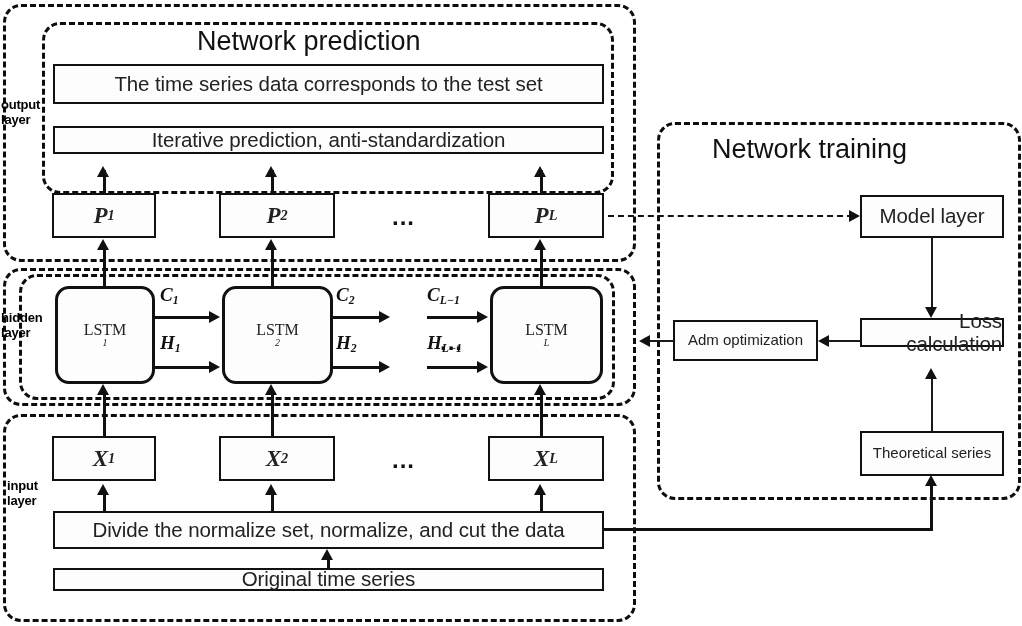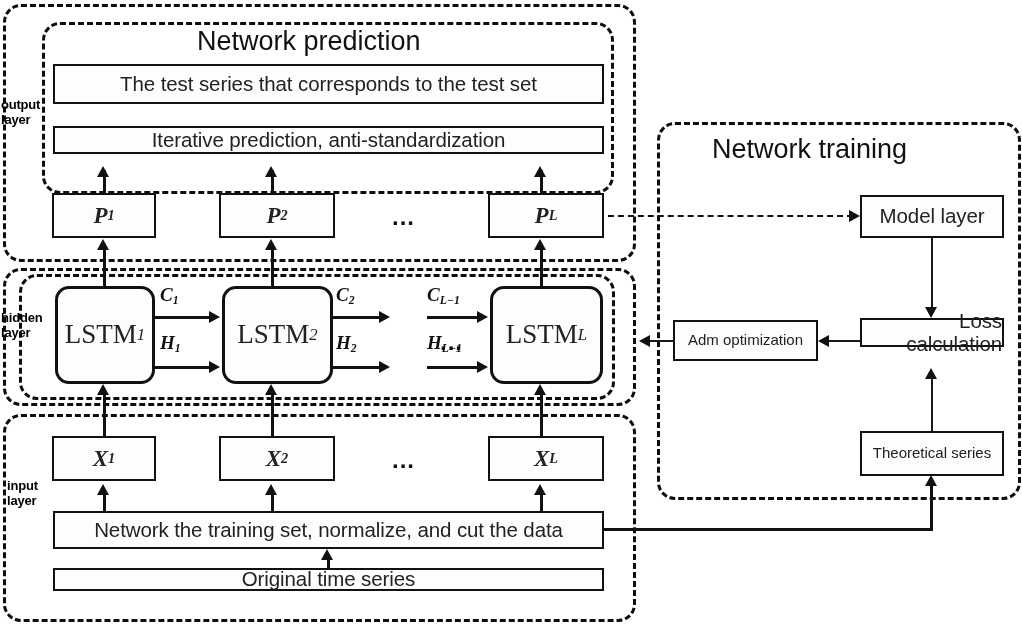--- a/index.html
+++ b/index.html
@@ -15,21 +15,21 @@
   
   .box{
     position:absolute;background:#fdfdfd;border:2.6px solid #111;
     display:flex;align-items:center;justify-content:center;
     text-align:center;color:#222;line-height:1.1;
   }
   .box.rounded{border-radius:14px;border-width:3px;}
 
   .lbl-wide{font-size:20.5px;letter-spacing:-.1px;}
   .lbl-small{font-size:15px;}
-  .lbl-lstm{font-family:"Liberation Serif", serif;font-size:27px;}
+  .lbl-lstm{font-family:"Liberation Serif", serif;font-size:16px;flex-direction:column;}
   .lbl-var{font-family:"Liberation Serif", serif;font-weight:bold;font-style:italic;font-size:23px;}
 
   sub{font-size:.62em;vertical-align:-.28em;font-style:italic;font-weight:bold;}
   .lbl-lstm sub{font-style:italic;font-weight:normal;}
 
   
   .sect-title{position:absolute;font-size:27px;color:#111;white-space:nowrap;}
 
   
   .side-label{
@@ -86,21 +86,21 @@
 
   <div class="side-label" style="left:7px;top:479px;">
     <div>input</div>
     <div>layer</div>
   </div>
 
   <div class="sect-title" style="left:197px;top:26px;">Network prediction</div>
 
   <div class="sect-title" style="left:712px;top:134px;">Network training</div>
 
-  <div class="box lbl-wide" style="left:53px;top:64px;width:551px;height:40px;">The test series that corresponds to the test set</div>
+  <div class="box lbl-wide" style="left:53px;top:64px;width:551px;height:40px;">The time series data corresponds to the test set</div>
 
   <div class="box lbl-wide" style="left:53px;top:126px;width:551px;height:28px;">Iterative prediction, anti-standardization</div>
 
   <div class="ln v" style="left:103px;top:170px;height:24px;"></div>
   <div class="arrow arr-up" style="left:97px;top:166px;"></div>
 
   <div class="ln v" style="left:271px;top:170px;height:24px;"></div>
   <div class="arrow arr-up" style="left:265px;top:166px;"></div>
 
   <div class="ln v" style="left:540px;top:170px;height:24px;"></div>
@@ -204,21 +204,21 @@
 
   <div class="ln v" style="left:103px;top:490px;height:22px;"></div>
   <div class="arrow arr-up" style="left:97px;top:484px;"></div>
 
   <div class="ln v" style="left:271px;top:490px;height:22px;"></div>
   <div class="arrow arr-up" style="left:265px;top:484px;"></div>
 
   <div class="ln v" style="left:540px;top:490px;height:22px;"></div>
   <div class="arrow arr-up" style="left:534px;top:484px;"></div>
 
-  <div class="box lbl-wide" style="left:53px;top:511px;width:551px;height:38px;">Network the training set, normalize, and cut the data</div>
+  <div class="box lbl-wide" style="left:53px;top:511px;width:551px;height:38px;">Divide the normalize set, normalize, and cut the data</div>
 
   <div class="ln v" style="left:327px;top:556px;height:12px;"></div>
   <div class="arrow arr-up" style="left:321px;top:549px;"></div>
 
   <div class="box lbl-wide" style="left:53px;top:568px;width:551px;height:23px;">Original time series</div>
 
   <div class="box lbl-wide" style="left:860px;top:195px;width:144px;height:43px;">Model layer</div>
 
   <div class="box lbl-wide" style="left:860px;top:318px;width:144px;height:29px;text-align:right;">Loss calculation</div>
 

